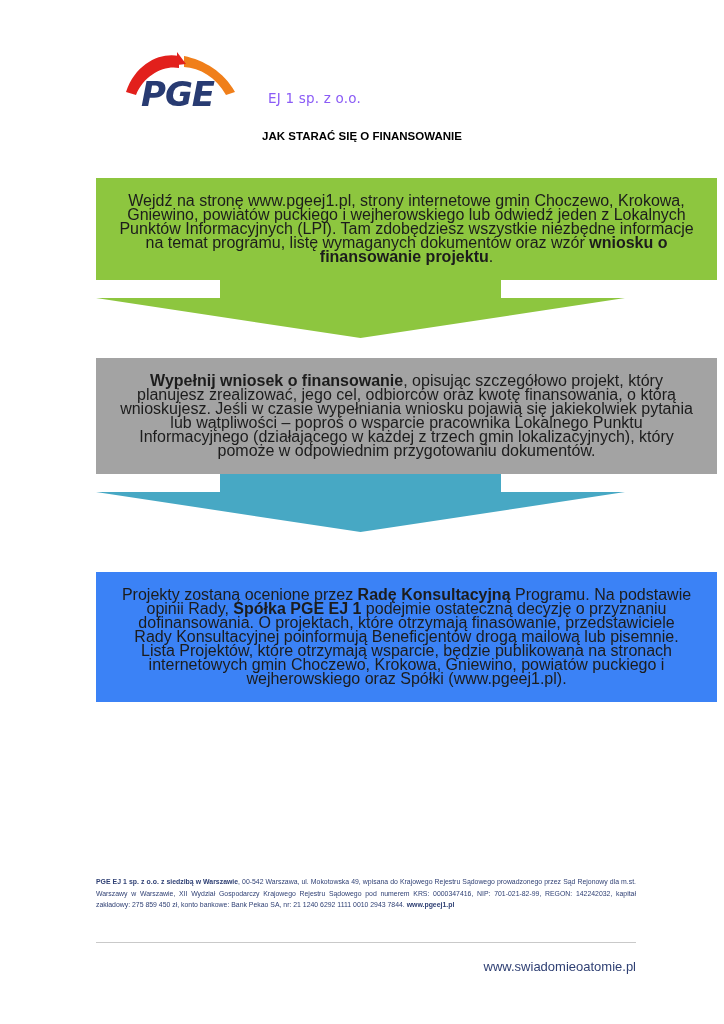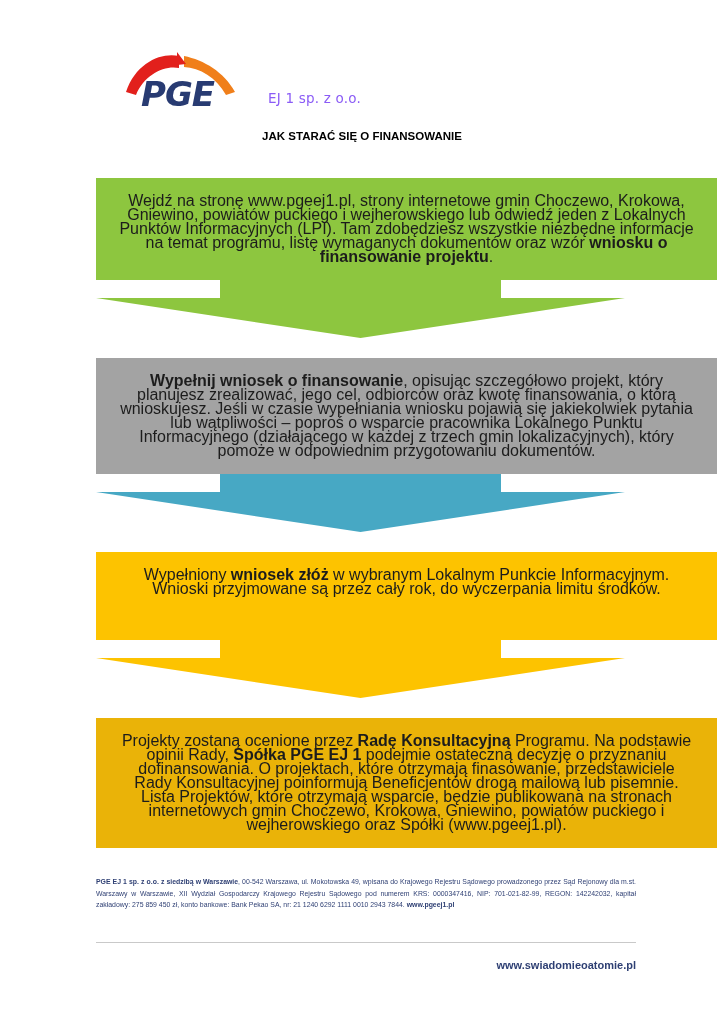--- a/index.html
+++ b/index.html
@@ -96,21 +96,21 @@
   .step-gap {
     height: 20px;
   }
 
   .step.green .step-body { background: #8DC63F; }
   .step.green .step-arrow path { fill: #8DC63F; }
   .step.blue .step-body { background: #a3a3a3; }
   .step.blue .step-arrow path { fill: #47A8C4; }
   .step.yellow .step-body { background: #FDC300; }
   .step.yellow .step-arrow path { fill: #FDC300; }
-  .step.grey .step-body { background: #eab308; }
+  .step.grey .step-body { background: #3b82f6; }
 
   .step.green .step-body { min-height: 100px; }
   .step.blue  .step-body { min-height: 100px; }
   .step.yellow .step-body { min-height: 88px; }
   .step.grey  .step-body { min-height: 110px; }
 
   .step-body b { font-weight: bold; }
 
   
   .footer {
@@ -165,22 +165,22 @@
   .brand-sub {
     font-size: 7.5px;
     color: #8a8a8a;
     letter-spacing: 0.2px;
     white-space: nowrap;
   }
   .footer-url {
     position: absolute;
     right: 0;
     top: 11px;
-    font-size: 11px;
-    font-weight: bold;
+    font-size: 13px;
+    font-weight: normal;
     color: #2E3F73;
     white-space: nowrap;
   }
 </style>
 </head>
 <body>
 
 <div class="page">
 
   <div class="header">
@@ -214,26 +214,20 @@
         </svg>
       </div>
       <div class="step-gap"></div>
       <div class="step blue">
         <div class="step-body"><b>Wypełnij wniosek o finansowanie</b><span>, opisując szczegółowo projekt, który planujesz zrealizować, jego cel, odbiorców oraz kwotę finansowania, o którą wnioskujesz. Jeśli w czasie wypełniania wniosku pojawią się jakiekolwiek pytania lub wątpliwości – poproś o wsparcie pracownika Lokalnego Punktu Informacyjnego (działającego w każdej z trzech gmin lokalizacyjnych), który pomoże w odpowiednim przygotowaniu dokumentów.</span></div>
         <svg class="step-arrow" viewBox="0 0 529 58" width="529" height="58" preserveAspectRatio="none">
           <path d="M124 0 H405 V18 H529 L264.5 58 L0 18 H124 Z"></path>
         </svg>
       </div>
       <div class="step-gap"></div>
-      <div class="step yellow">
-        <div class="step-body"><span>Wypełniony </span><b>wniosek złóż</b><span> w wybranym Lokalnym Punkcie Informacyjnym. Wnioski przyjmowane są przez cały rok, do wyczerpania limitu środków.</span></div>
-        <svg class="step-arrow" viewBox="0 0 529 58" width="529" height="58" preserveAspectRatio="none">
-          <path d="M124 0 H405 V18 H529 L264.5 58 L0 18 H124 Z"></path>
-        </svg>
-      </div>
       <div class="step-gap"></div>
       <div class="step grey">
         <div class="step-body"><span>Projekty zostaną ocenione przez </span><b>Radę Konsultacyjną</b><span> Programu. Na podstawie opinii Rady, </span><b>Spółka PGE EJ 1</b><span> podejmie ostateczną decyzję o przyznaniu dofinansowania. O projektach, które otrzymają finasowanie, przedstawiciele Rady Konsultacyjnej poinformują Beneficjentów drogą mailową lub pisemnie. Lista Projektów, które otrzymają wsparcie, będzie publikowana na stronach internetowych gmin Choczewo, Krokowa, Gniewino, powiatów puckiego i wejherowskiego oraz Spółki (www.pgeej1.pl).</span></div>
       </div>
     </div>
 
   <div class="footer">
     <div class="legal" id="legal-text"><b>PGE EJ 1 sp. z o.o. z siedzibą w Warszawie</b><span>, 00-542 Warszawa, ul. Mokotowska 49, wpisana do Krajowego Rejestru Sądowego prowadzonego przez Sąd Rejonowy dla m.st. Warszawy w Warszawie, XII Wydział Gospodarczy Krajowego Rejestru Sądowego pod numerem KRS: 0000347416, NIP: 701-021-82-99, REGON: 142242032, kapitał zakładowy: 275 859 450  zł, konto bankowe: Bank Pekao SA, nr: 21 1240 6292 1111 0010 2943 7844. </span><b>www.pgeej1.pl</b></div>
   </div>
 

